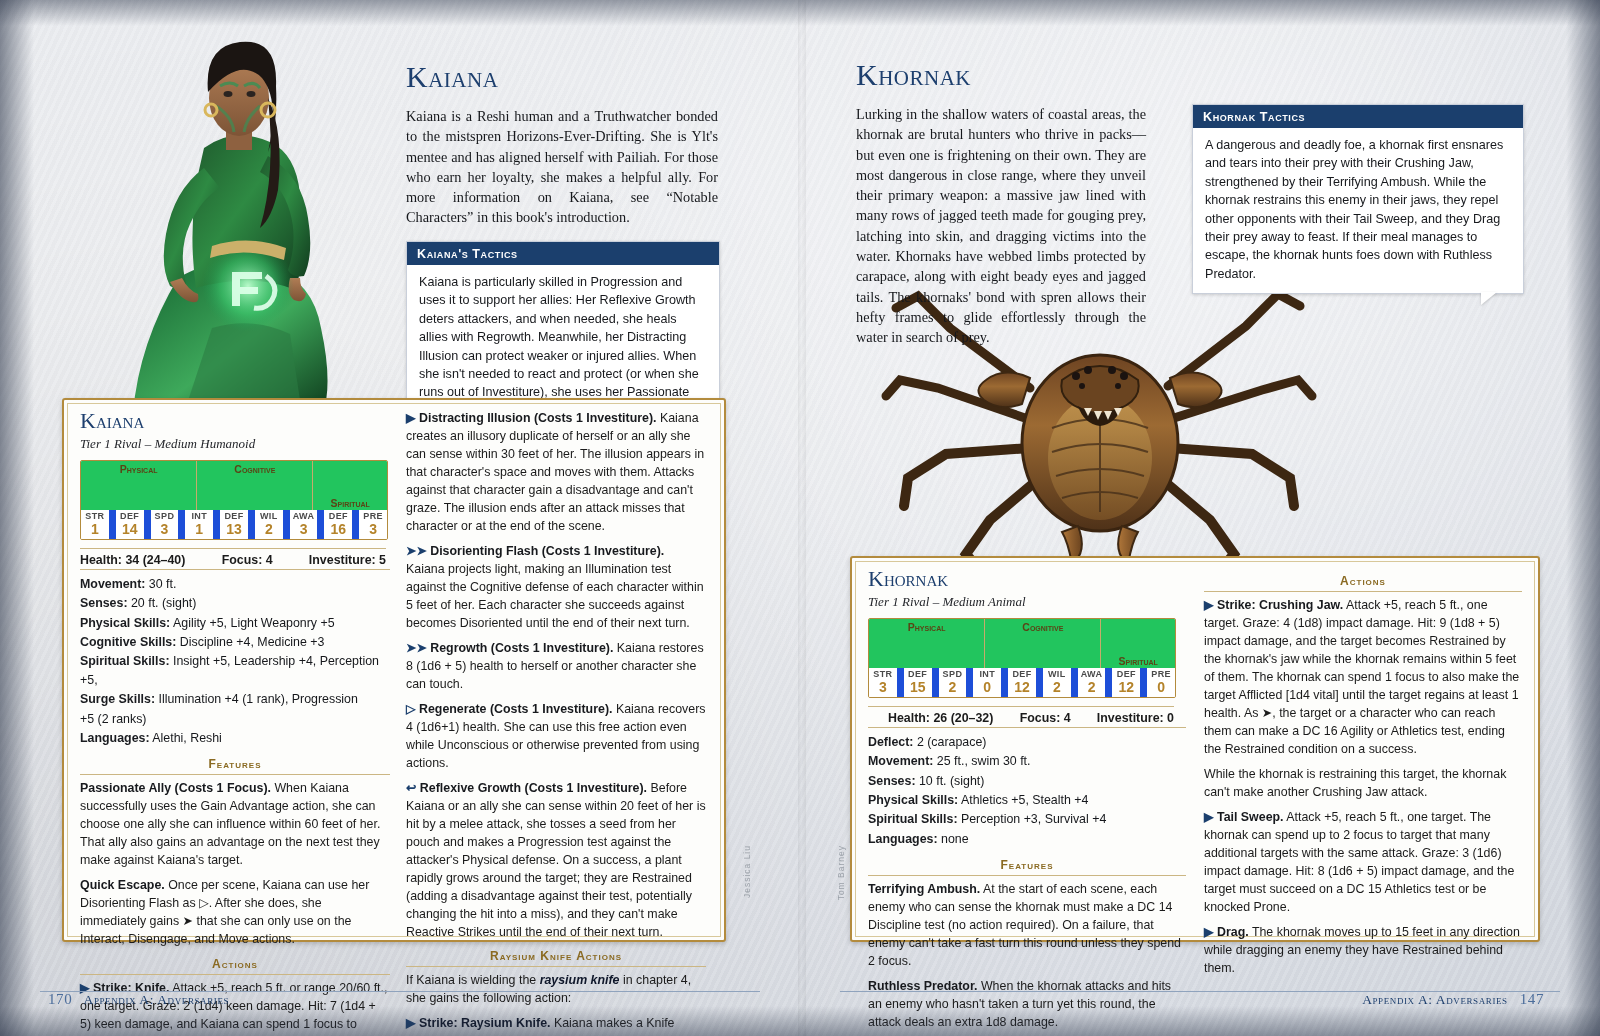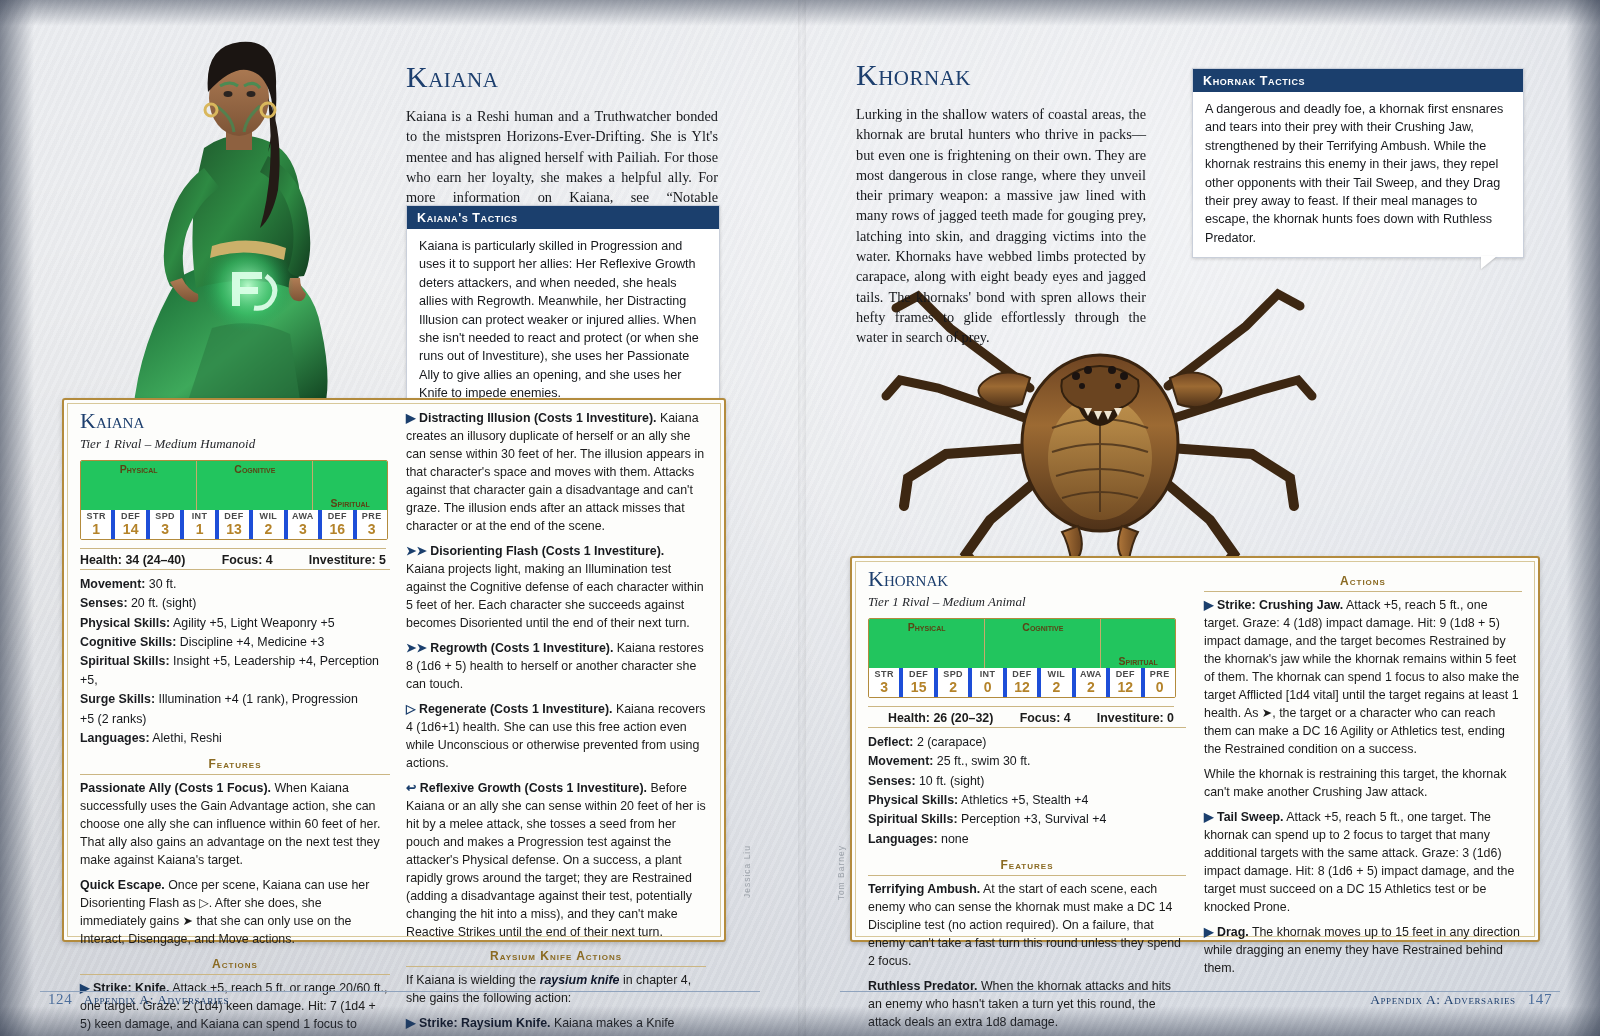--- a/index.html
+++ b/index.html
@@ -51,20 +51,21 @@
     font-family:"Liberation Serif", serif;
     font-size:14.3px;line-height:1.42;
     text-align:justify;color:#16181c;
   }
   
   .tactics{
     position:absolute;
     background:#ffffff;
     border:1px solid #c9cfda;
     box-shadow:0 1px 3px rgba(0,0,0,.16);
+    margin-top:36px;
   }
   .tactics .hdr{
     background:#1b3f6d;color:#fff;
     font-variant:small-caps;font-weight:bold;
     font-size:12.5px;letter-spacing:.6px;
     padding:5px 10px 4px;
   }
   .tactics .bdy{
     padding:8px 12px 10px;
     font-size:12.6px;line-height:1.46;color:#17191d;
@@ -91,21 +92,21 @@
   .sb-sub{font-family:"Liberation Serif", serif;font-style:italic;font-size:13px;color:#24262b;}
   .attrs{border:1px solid #b38b3d;border-radius:2px;overflow:hidden;}
   .attr-groups{display:flex;background:#22c55e;}
   .attr-groups div{
     font-variant:small-caps;font-weight:bold;font-size:10.5px;color:#5a4415;
     text-align:center;padding:2px 0 1px;border-right:1px solid #c6ab6b;
   }
   .attr-groups div:last-child{border-right:none;margin-top:34px;}
   .attr-cells{display:flex;background:#fff;}
   .cell{
-    width:38px;text-align:center;border-right:4px solid #1d4ed8;padding:1px 0 2px;
+    width:38px;text-align:center;border-right:7px solid #1d4ed8;padding:1px 0 2px;
   }
   .cell:last-child{border-right:none;}
   .cell .k{font-size:9px;font-weight:bold;color:#4a4a4a;letter-spacing:.4px;}
   .cell .v{font-size:14px;font-weight:bold;color:#b4832a;}
   .line{font-size:12.4px;line-height:1.48;color:#16181c;margin:1px 0;}
   .line b{color:#1a1c20;}
   .sec-hdr{
     text-align:center;font-variant:small-caps;font-weight:bold;
     color:#8a6a22;font-size:12px;letter-spacing:1px;margin:6px 0 3px;
   }
@@ -364,21 +365,21 @@
         <span class="ar">▶</span>
         <span class="blue">Strike: Raysium Knife.</span><span> Kaiana makes a Knife attack (no action required). On a hit, the target also loses 1 Investiture.</span>
       </p>
     </div>
   </div>
 
   <div class="credit" style="left:742px;top:845px;">Jessica Liu</div>
 
   <div class="folio-rule" style="left:40px;width:720px;"></div>
   <div class="folio" style="left:40px;">
-    <span class="num">124</span>
+    <span class="num">170</span>
     <span>Appendix A: Adversaries</span>
   </div>
 
   <div style="position:absolute;left:856px;top:58px;width:290px;">
     <div class="chapter-title">Khornak</div>
     <div class="body-col" style="margin-top:12px;">Lurking in the shallow waters of coastal areas, the khornak are brutal hunters who thrive in packs—but even one is frightening on their own. They are most dangerous in close range, where they unveil their primary weapon: a massive jaw lined with many rows of jagged teeth made for gouging prey, latching into skin, and dragging victims into the water. Khornaks have webbed limbs protected by carapace, along with eight beady eyes and jagged tails. The khornaks' bond with spren allows their hefty frames to glide effortlessly through the water in search of prey.</div>
   </div>
 
   <div class="tactics" style="left:1192px;top:68px;width:330px;">
     <div class="hdr">Khornak Tactics</div>
@@ -469,21 +470,21 @@
           <p class="p"><span class="ar"></span> <b class="blue"></b><span>While the khornak is restraining this target, the khornak can't make another Crushing Jaw attack.</span></p>
           <p class="p"><span class="ar">▶</span> <b class="blue">Tail Sweep.</b><span> Attack +5, reach 5 ft., one target. The khornak can spend up to 2 focus to target that many additional targets with the same attack. Graze: 3 (1d6) impact damage. Hit: 8 (1d6 + 5) impact damage, and the target must succeed on a DC 15 Athletics test or be knocked Prone.</span></p>
           <p class="p"><span class="ar">▶</span> <b class="blue">Drag.</b><span> The khornak moves up to 15 feet in any direction while dragging an enemy they have Restrained behind them.</span></p>
         </div>
     </div>
   </div>
 
   <div class="credit" style="left:836px;top:845px;">Tom Barney</div>
 
   <div class="folio-rule" style="right:40px;width:720px;"></div>
-  <div class="folio" style="right:40px;">
+  <div class="folio" style="right:48px;">
     <span>Appendix A: Adversaries</span>
     <span class="num">147</span>
   </div>
 
   <div class="edge-l"></div>
     <div class="edge-r"></div>
     <div class="edge-t"></div>
     <div class="edge-b"></div>
 </div>
 

